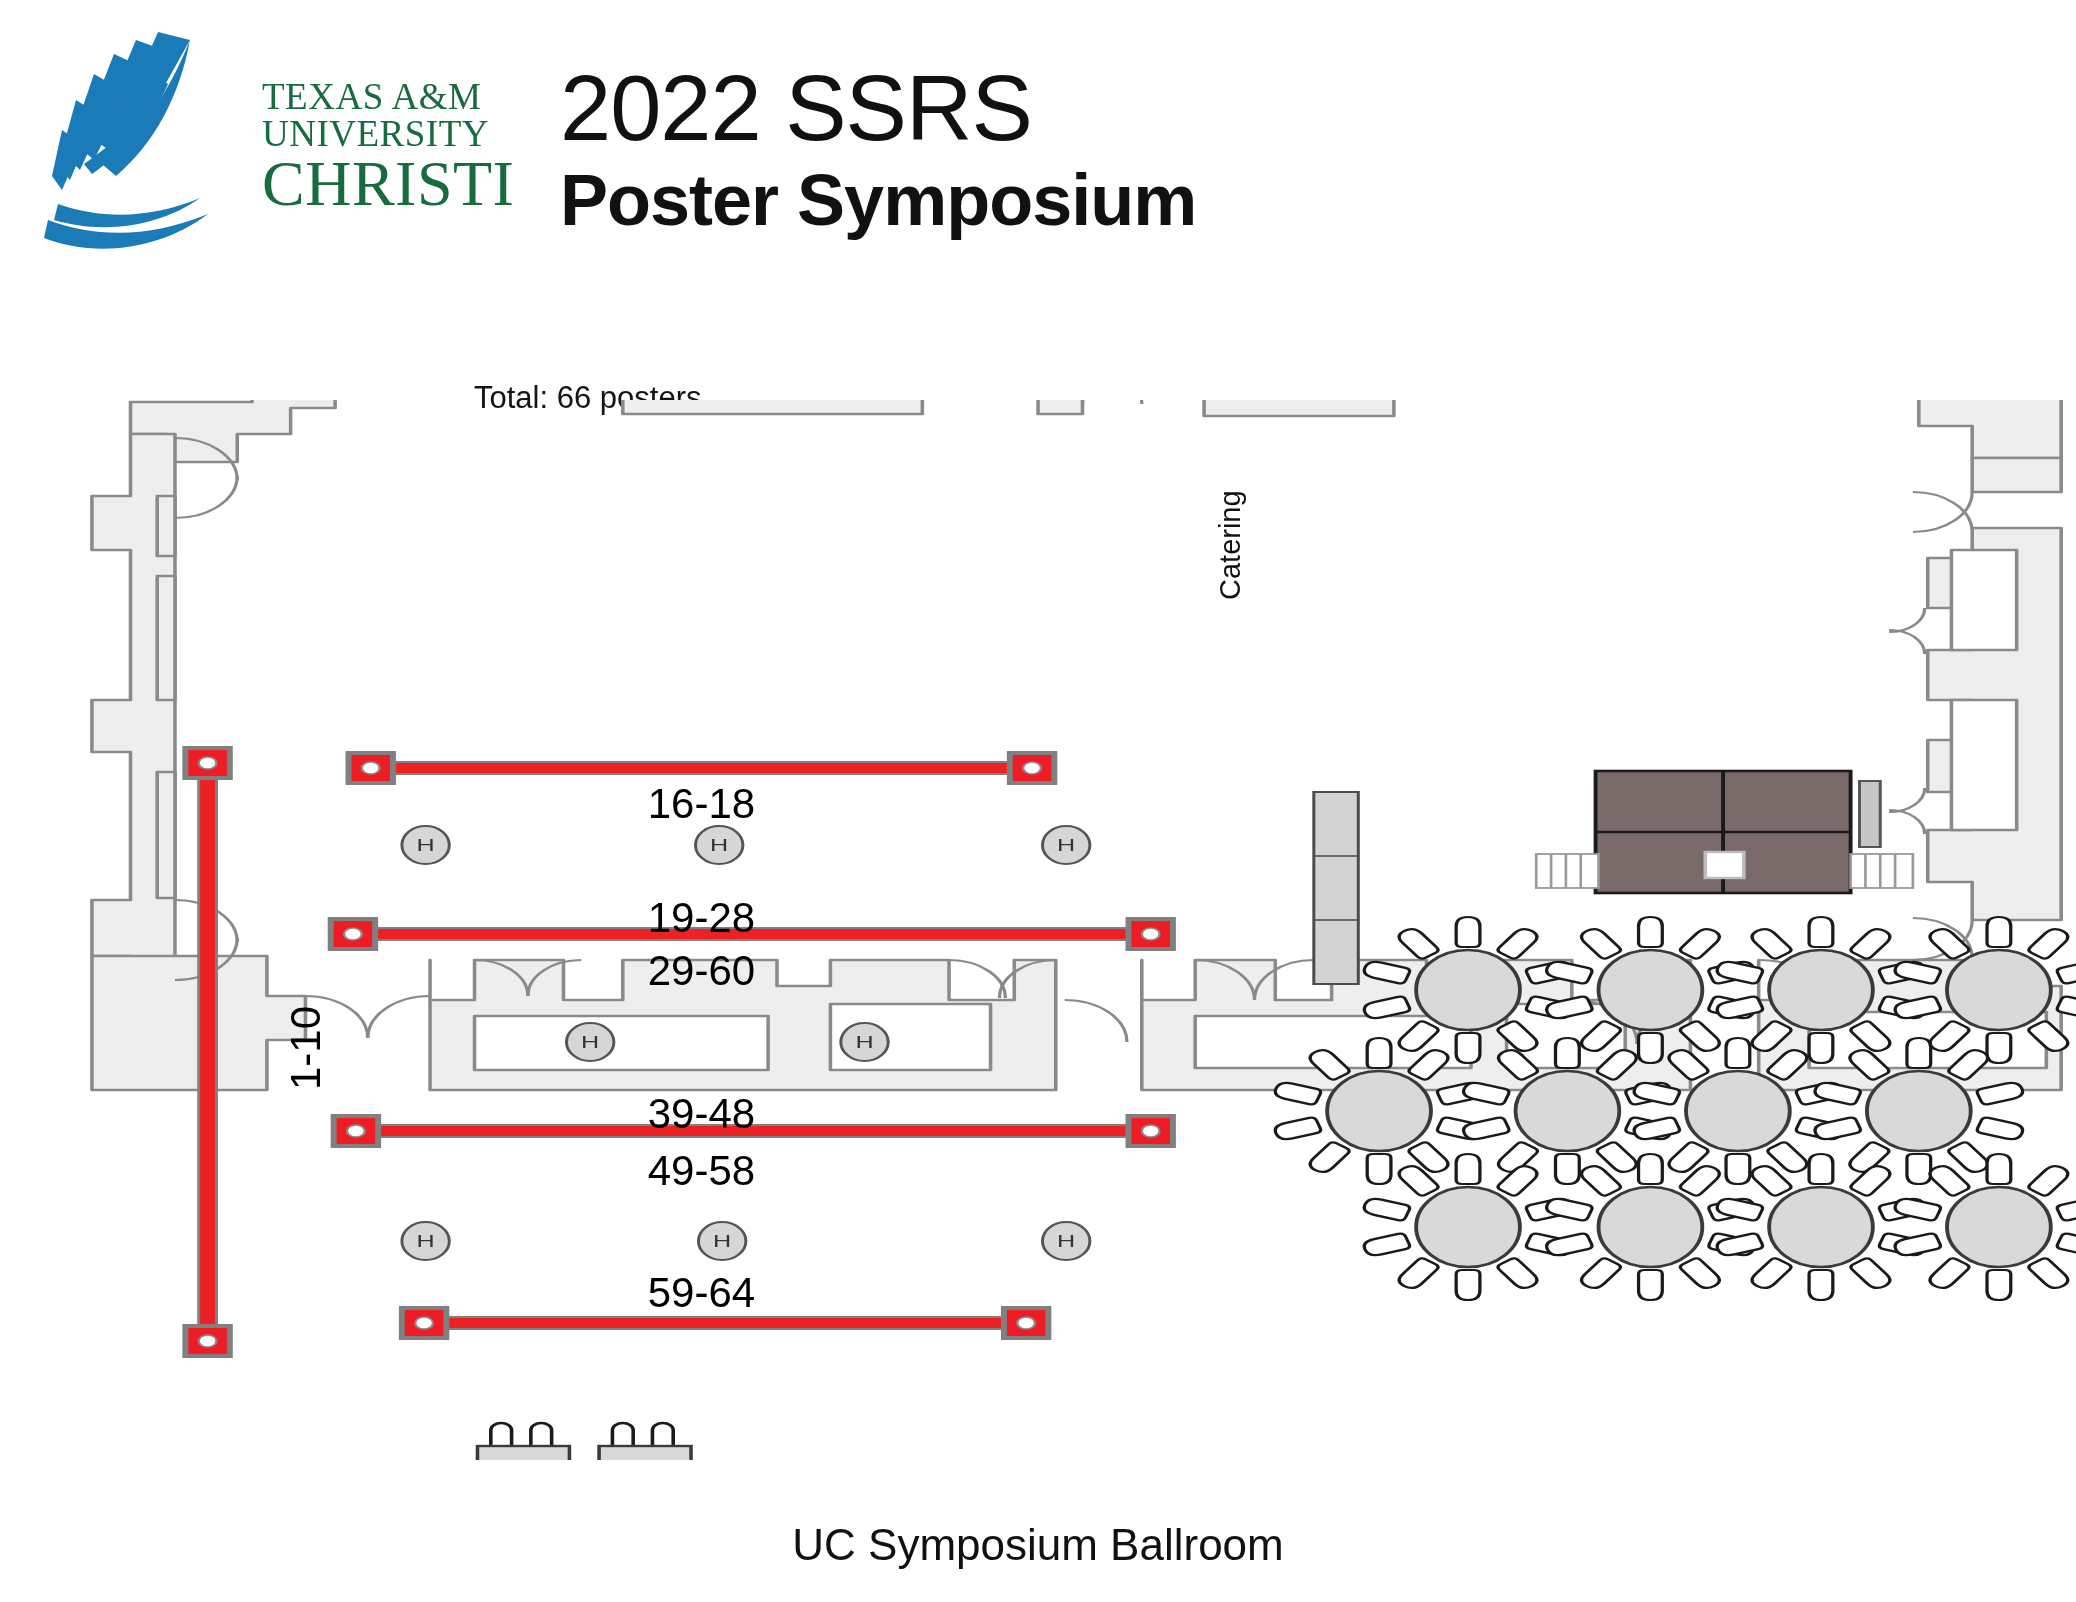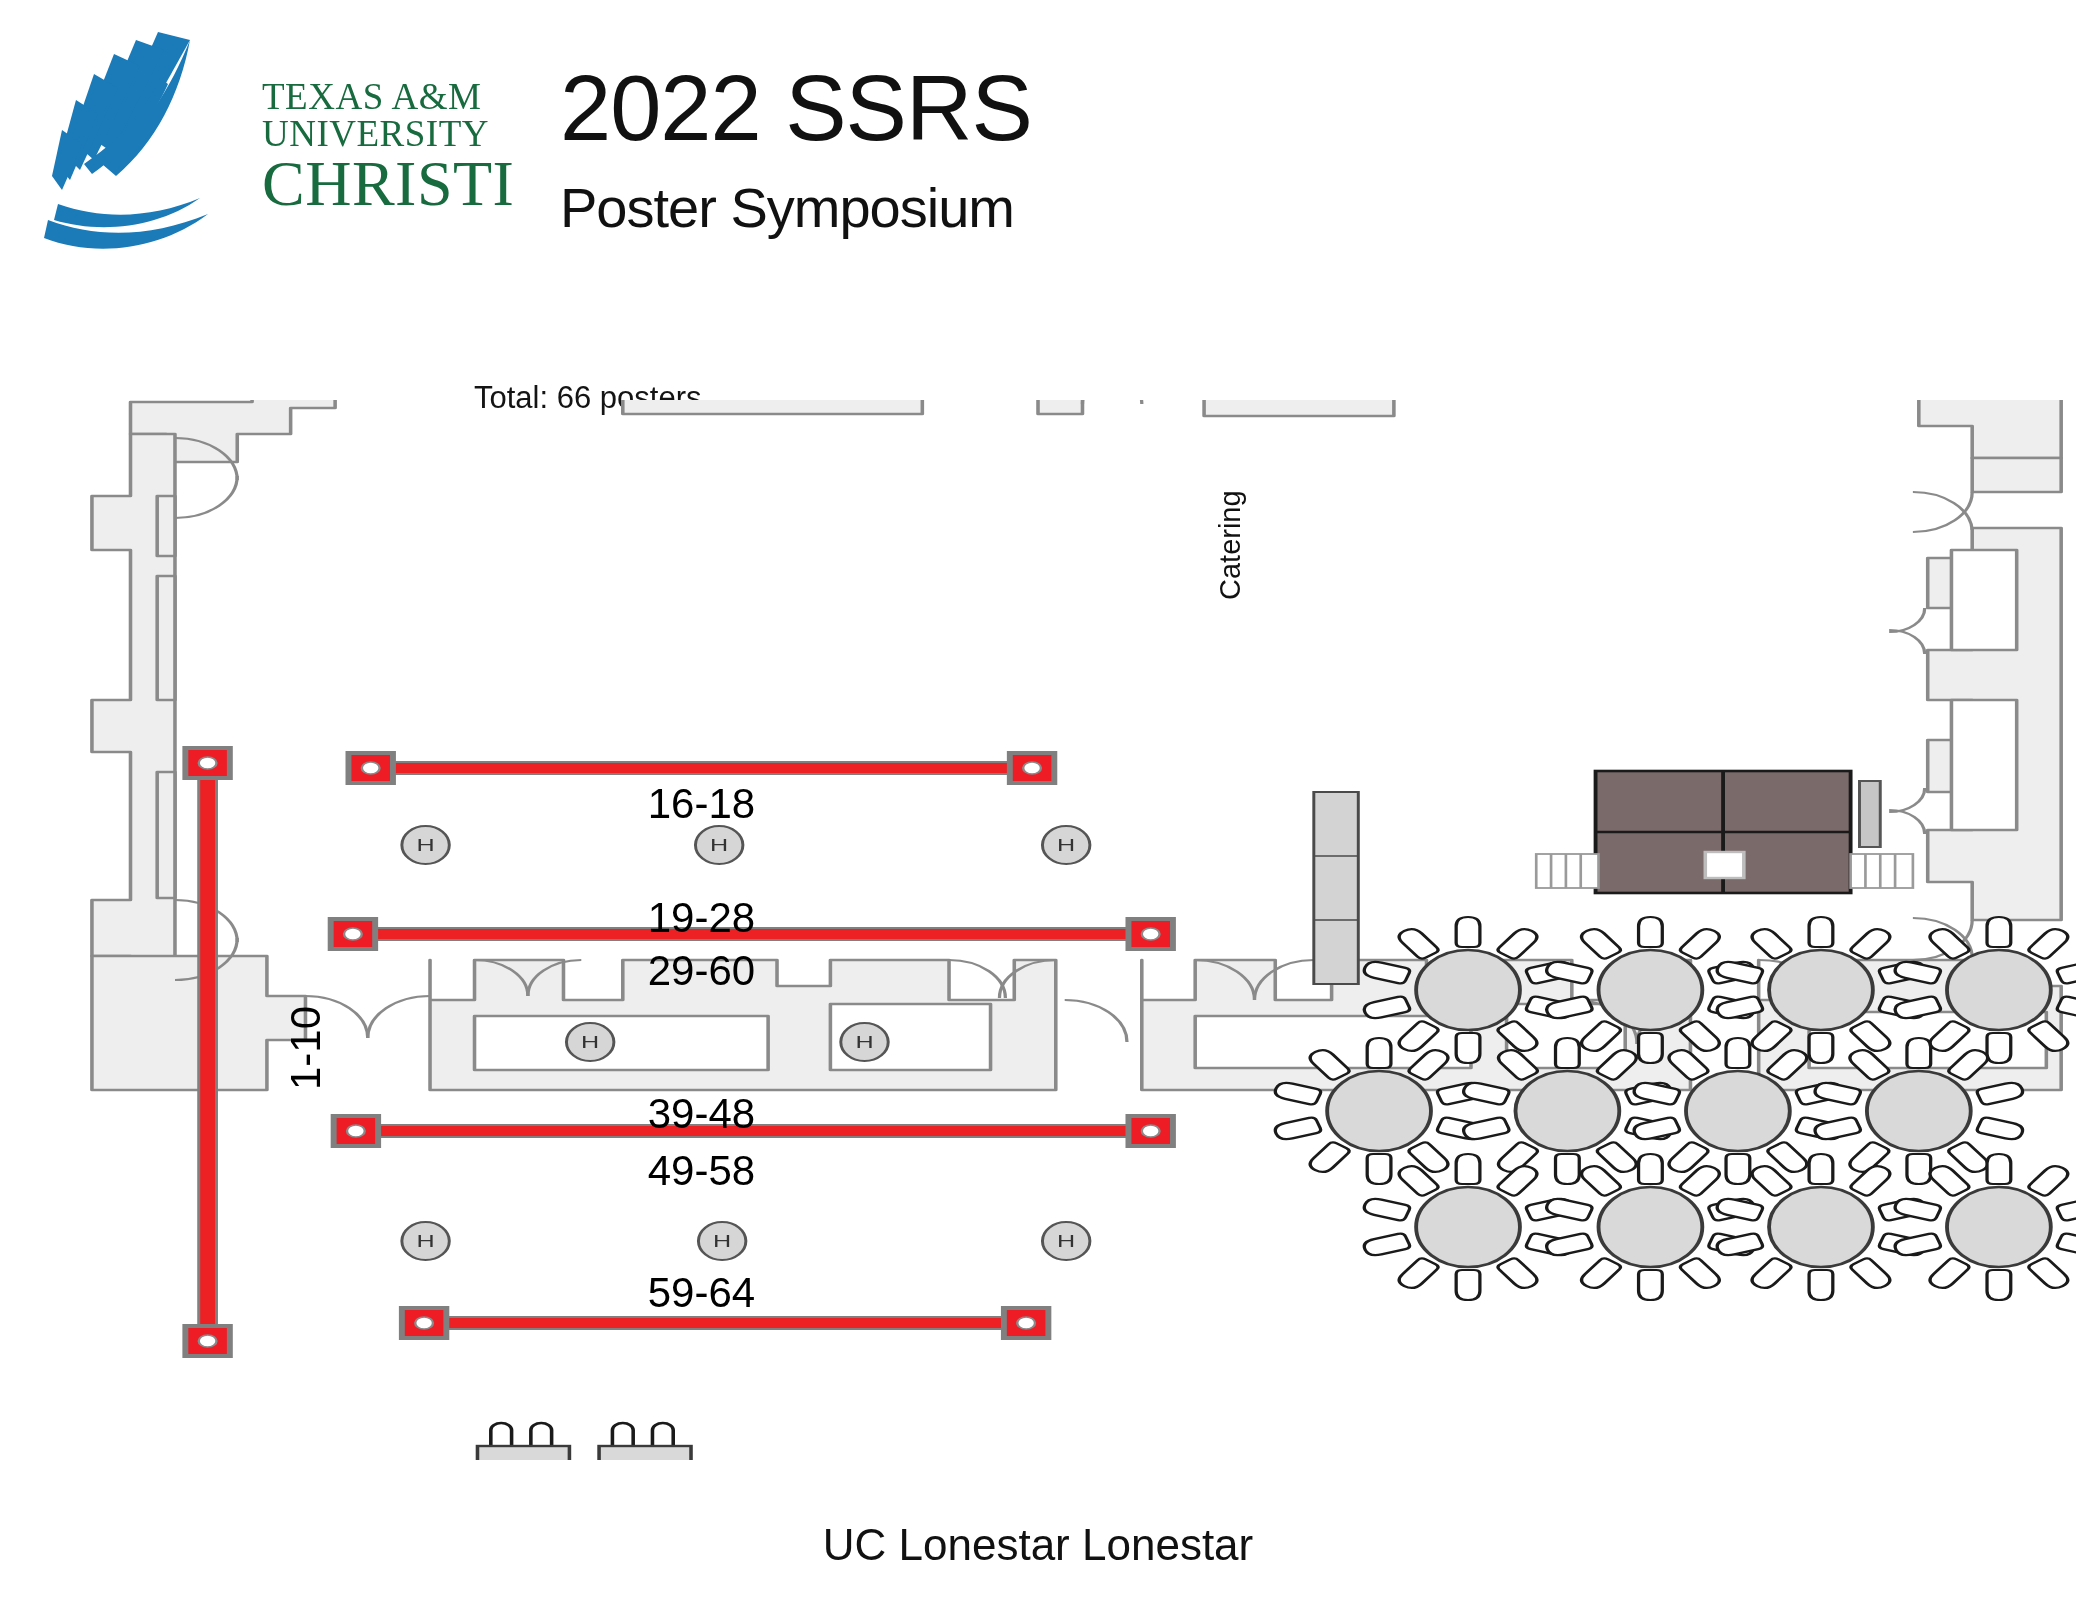--- a/index.html
+++ b/index.html
@@ -18,21 +18,21 @@
     font-family:"Liberation Serif","DejaVu Serif",serif;
     color:#186b3f;line-height:1.0;letter-spacing:.5px;}
   .logo-line{display:block;white-space:nowrap;}
   .lt1{font-size:37px;}
   .lt2{font-size:37px;}
   .lt3{font-size:50px;}
   .lt4{font-size:64px;}
 
   .title-block{position:absolute;left:560px;top:60px;width:1000px;text-align:left;}
   .title-main{font-size:92px;font-weight:400;line-height:1.05;letter-spacing:-1px;}
-  .title-sub{font-size:56px;font-weight:400;line-height:1.1;letter-spacing:-1px;margin-top:20px;}
+  .title-sub{font-size:72px;font-weight:700;line-height:1.1;letter-spacing:-1px;margin-top:4px;}
 
   .total-label{position:absolute;left:474px;top:380px;font-size:31px;color:#141414;}
   .footer-caption{position:absolute;left:0;top:1520px;width:2076px;text-align:center;
     font-size:44px;color:#111;}
 
   
   #floorplan{position:absolute;left:0;top:400px;width:2076px;height:1060px;}
 
   
   .run-label{position:absolute;font-size:42px;color:#000;white-space:nowrap;}
@@ -472,14 +472,14 @@
       <div class="run-label" style="left: 701.391px; top: 804px; transform: translate(-50%, -50%);">16-18</div>
       <div class="run-label" style="left: 701.391px; top: 918px; transform: translate(-50%, -50%);">19-28</div>
       <div class="run-label" style="left: 701.391px; top: 971px; transform: translate(-50%, -50%);">29-60</div>
       <div class="run-label" style="left: 701.391px; top: 1114px; transform: translate(-50%, -50%);">39-48</div>
       <div class="run-label" style="left: 701.391px; top: 1171px; transform: translate(-50%, -50%);">49-58</div>
       <div class="run-label" style="left: 701.391px; top: 1293px; transform: translate(-50%, -50%);">59-64</div>
     </div>
 
   <div class="catering-label" style="left:1214px;top:600px;">Catering</div>
 
-  <div class="footer-caption">UC Lonestar Lonestar</div>
+  <div class="footer-caption">UC Symposium Ballroom</div>
 </div>
 
 </body></html>

